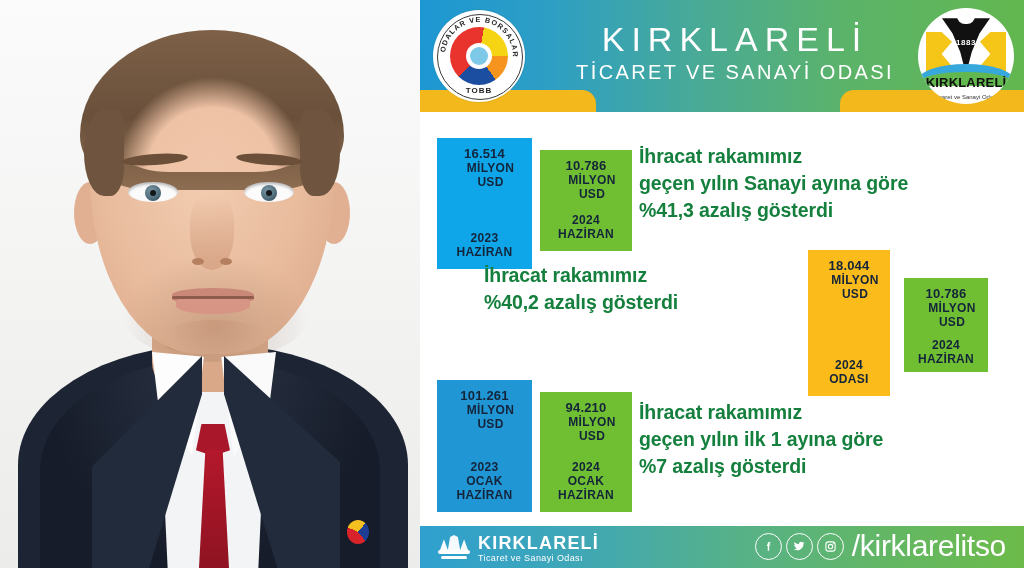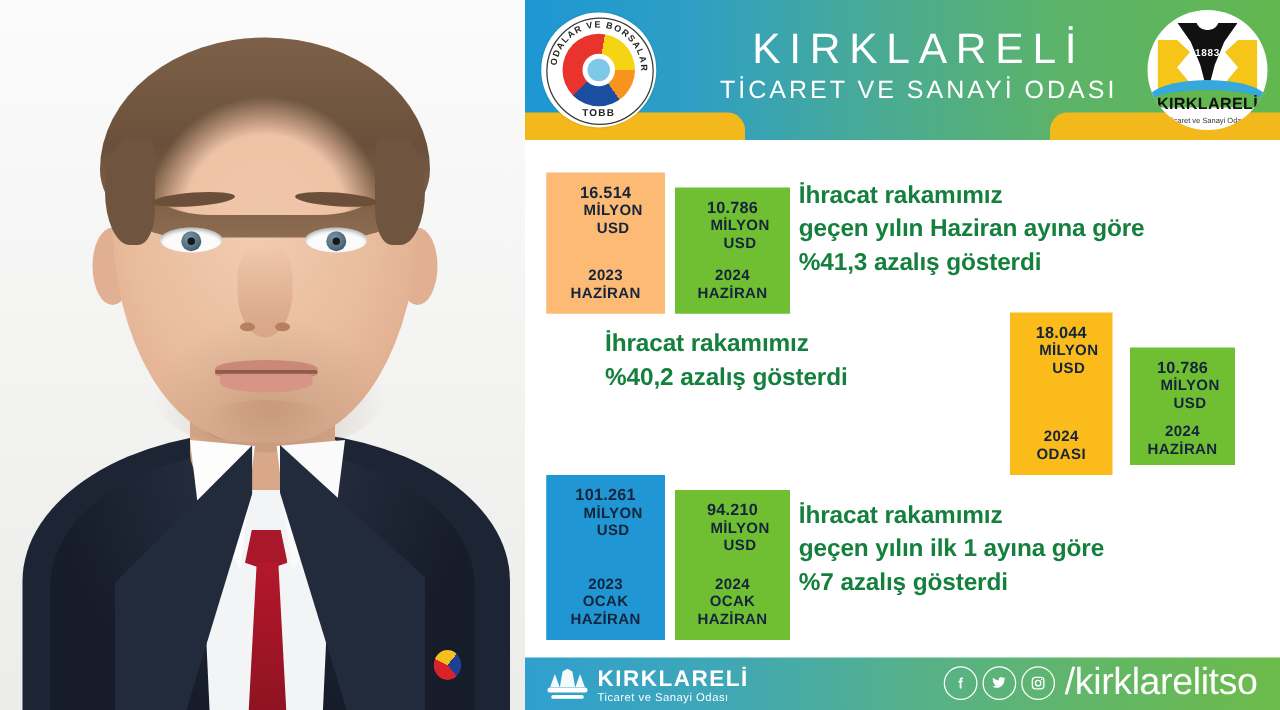--- a/index.html
+++ b/index.html
@@ -596,21 +596,21 @@
         <div class="kk-bird"></div>
         <div class="kk-bird-notch"></div>
         <div class="kk-year">1883</div>
         <div class="kk-water"></div>
         <div class="kk-green"></div>
         <div class="kk-name">KIRKLARELİ</div>
         <div class="kk-sub">Ticaret ve Sanayi Odası</div>
       </div>
     </div>
 
-    <div class="bar" style="left:17px; top:138px; width:95px; height:113px; background:#fdba74;">
+    <div class="bar" style="left:17px; top:138px; width:95px; height:131px; background:#0ea5e9;">
       <div class="bar-top">
         <div class="amount">16.514</div>
         <div class="unit">MİLYON</div>
         <div class="unit">USD</div>
       </div>
       <div class="bar-bottom">
         <div class="period">2023</div>
         <div class="period">HAZİRAN</div>
       </div>
     </div>
@@ -622,30 +622,30 @@
         <div class="unit">USD</div>
       </div>
       <div class="bar-bottom">
         <div class="period">2024</div>
         <div class="period">HAZİRAN</div>
       </div>
     </div>
 
     <div class="blurb" style="left:219px; top:143px;">
       <div>İhracat rakamımız</div>
-      <div>geçen yılın Haziran ayına göre</div>
+      <div>geçen yılın Sanayi ayına göre</div>
       <div>%41,3 azalış gösterdi</div>
     </div>
 
     <div class="blurb" style="left:64px; top:262px;">
       <div>İhracat rakamımız</div>
       <div>%40,2 azalış gösterdi</div>
     </div>
 
-    <div class="bar" style="left:388px; top:250px; width:82px; height:130px; background:#fbbc1b;">
+    <div class="bar" style="left:388px; top:250px; width:82px; height:146px; background:#fbbc1b;">
       <div class="bar-top">
         <div class="amount">18.044</div>
         <div class="unit">MİLYON</div>
         <div class="unit">USD</div>
       </div>
       <div class="bar-bottom">
         <div class="period">2024</div>
         <div class="period">ODASI</div>
       </div>
     </div>

